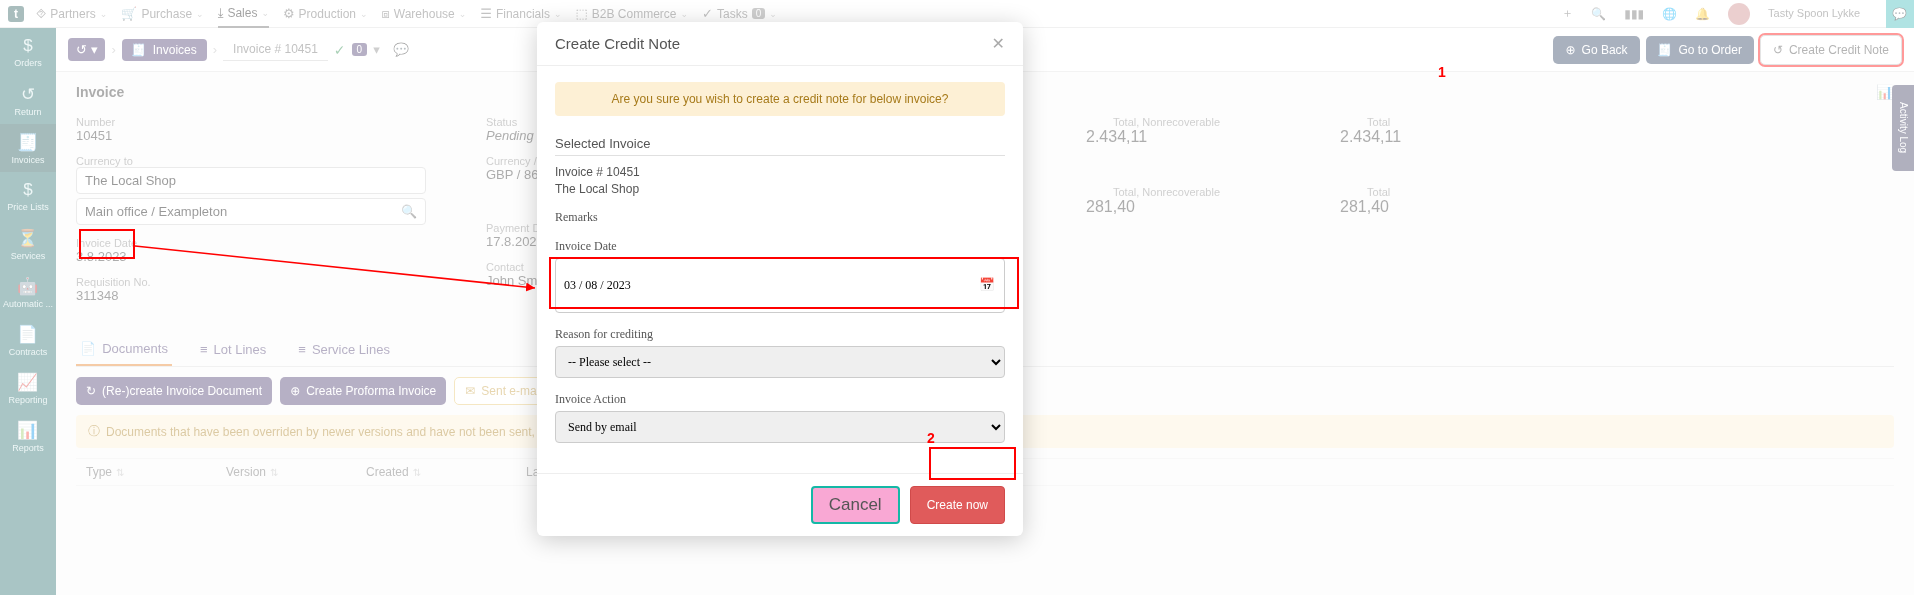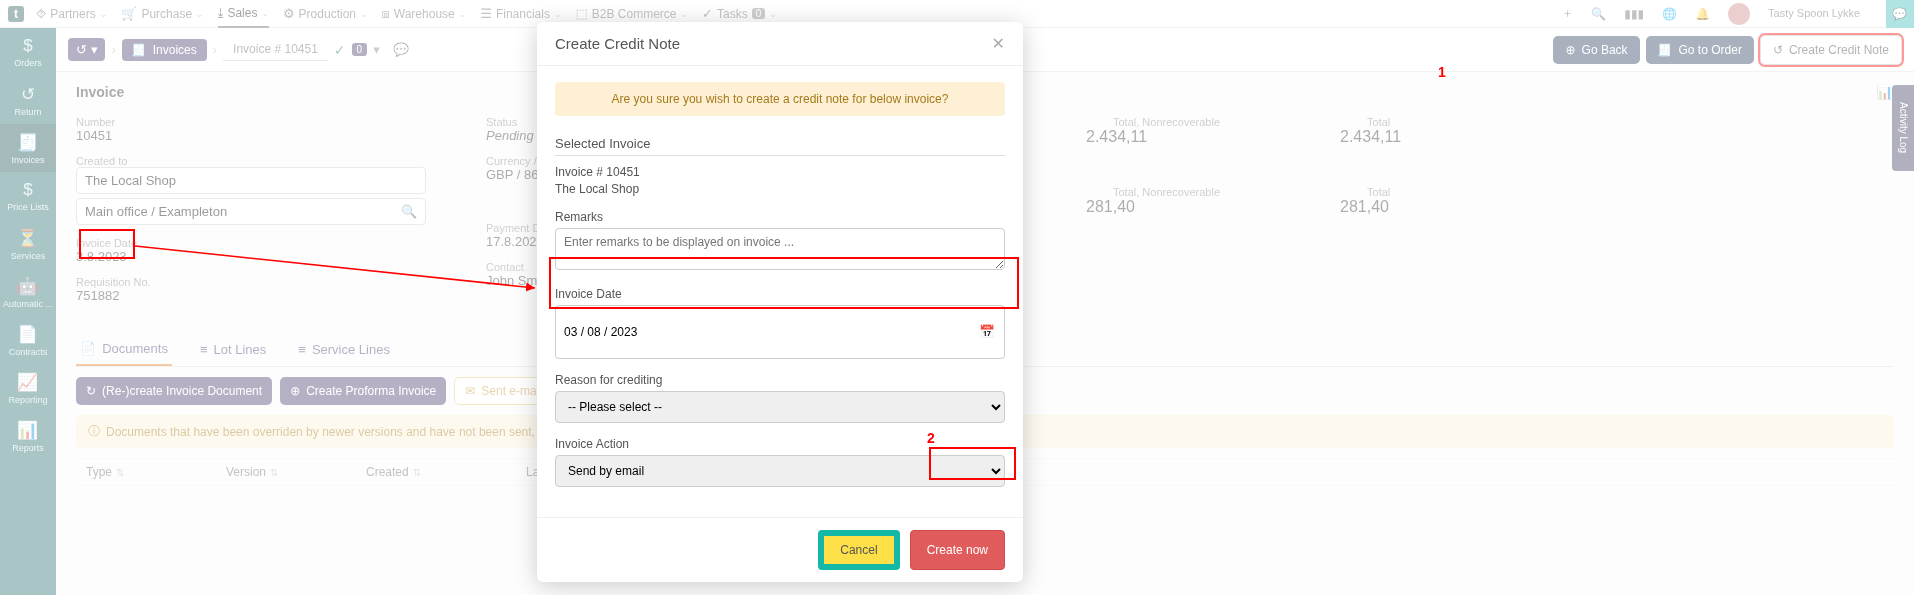--- a/index.html
+++ b/index.html
@@ -72,29 +72,29 @@
   .overlay { position: absolute; inset: 0; background: rgba(255,255,255,0.6); }
   .modal { position: absolute; left: 537px; top: 22px; width: 486px; background: #fff; border-radius: 6px; box-shadow: 0 4px 24px rgba(0,0,0,0.2); }
   .modal-hd { padding: 12px 18px; display: flex; justify-content: space-between; align-items: center; border-bottom: 1px solid #eee; }
   .modal-hd h3 { font-size: 15px; font-weight: 500; color: #555; }
   .modal-hd .close { color: #aaa; cursor: pointer; font-size: 16px; }
   .modal-body { padding: 16px 18px; }
   .modal-warn { background: #fdf0d5; color: #a67a1a; padding: 10px; border-radius: 4px; font-size: 12px; text-align: center; margin-bottom: 20px; }
   .msect { font-size: 13px; color: #555; margin-bottom: 4px; font-weight: 500; }
   .mhr { border: none; border-top: 1px solid #e0e0e0; margin: 4px 0 8px; }
   .minfo { font-size: 12px; color: #555; line-height: 1.4; margin-bottom: 12px; }
-  .mfield { margin-bottom: 14px; }
+  .mfield { margin-bottom: 14px; font-family: Liberation Serif, serif; }
   .mfield label { font-size: 12px; color: #555; display: block; margin-bottom: 4px; }
   .mfield textarea { width: 100%; min-height: 38px; padding: 6px 8px; border: 1px solid #ccc; border-radius: 4px; font-size: 12px; font-family: inherit; resize: vertical; }
   .mfield input, .mfield select { width: 100%; padding: 7px 8px; border: 1px solid #ccc; border-radius: 4px; font-size: 12px; font-family: inherit; }
   .date-wrap { display: flex; align-items: center; border: 1px solid #ccc; border-radius: 4px; padding: 12px 8px; }
   .date-wrap input { border: none; flex: 1; padding: 7px 0; }
   .date-wrap .calicon { color: #888; }
   .modal-ft { padding: 12px 18px; display: flex; justify-content: flex-end; gap: 10px; border-top: 1px solid #eee; }
-  .btn-cancel { background: #fde047; color: #555; border: 6px solid #14b8a6; border-radius: 4px; padding: 7px 16px; font-size: 12px; cursor: pointer; }
+  .btn-cancel { background: #f9a8d4; color: #555; border: 2px solid #14b8a6; border-radius: 4px; padding: 7px 16px; font-size: 17px; cursor: pointer; }
   .btn-create { background: #e05b5b; color: #fff; border: 1px solid #d04a4a; border-radius: 4px; padding: 7px 16px; font-size: 12px; cursor: pointer; }
   
   
   .annot { position: absolute; color: red; font-weight: bold; font-size: 14px; pointer-events: none; }
   .redbox { position: absolute; border: 2px solid red; pointer-events: none; }
   .arrow-svg { position: absolute; pointer-events: none; }
   
   .activity { position: absolute; right: 0; top: 85px; width: 22px; height: 86px; background: #3a3a5e; color: #fff; writing-mode: vertical-rl; font-size: 10px; display: flex; align-items: center; justify-content: center; border-radius: 4px 0 0 4px; cursor: pointer; }
 </style>
 </head>
@@ -228,31 +228,31 @@
     <span class="charticon">📊</span>
   </div>
   <div style="display:flex;gap:50px;">
     <div style="flex:0 0 680px;">
       <div class="grid">
         <div class="col">
           <div class="field">
               <label>Number</label>
               <div class="val">10451</div>
             </div>
-          <div class="field"><label>Created to</label>
+          <div class="field"><label>Currency to</label>
             <input value="The Local Shop" style="">
             <div class="searchwrap" style="margin-top:4px;"><input value="Main office / Exampleton" style=""><span class="sicon2">🔍</span></div>
           </div>
           <div class="field">
               <label>Invoice Date</label>
               <div class="val">3.8.2023</div>
             </div>
           <div class="field">
               <label>Requisition No.</label>
-              <div class="val">751882</div>
+              <div class="val">311348</div>
             </div>
         </div>
         <div class="col">
           <div class="field">
               <label>Status</label>
               <div class="val italic">Pending payment</div>
             </div>
           <div class="field">
               <label>Currency / Exchange rate</label>
               <div class="val">GBP / 865</div>
@@ -354,21 +354,20 @@
   <div class="modal-body">
     <div class="modal-warn">Are you sure you wish to create a credit note for below invoice?</div>
     <div class="msect">Selected Invoice</div>
     <hr class="mhr">
     <div class="minfo">
       <div>Invoice # 10451</div>
       <div>The Local Shop</div>
     </div>
     <div class="mfield">
       <label>Remarks</label>
-      <textarea placeholder="Enter remarks to be displayed on invoice ..." style=""></textarea>
     </div>
     <div class="mfield">
       <label>Invoice Date</label>
       <div class="date-wrap">
         <input value="03 / 08 / 2023" style="">
         <span class="calicon">📅</span>
       </div>
     </div>
     <div class="mfield">
       <label>Reason for crediting</label>

